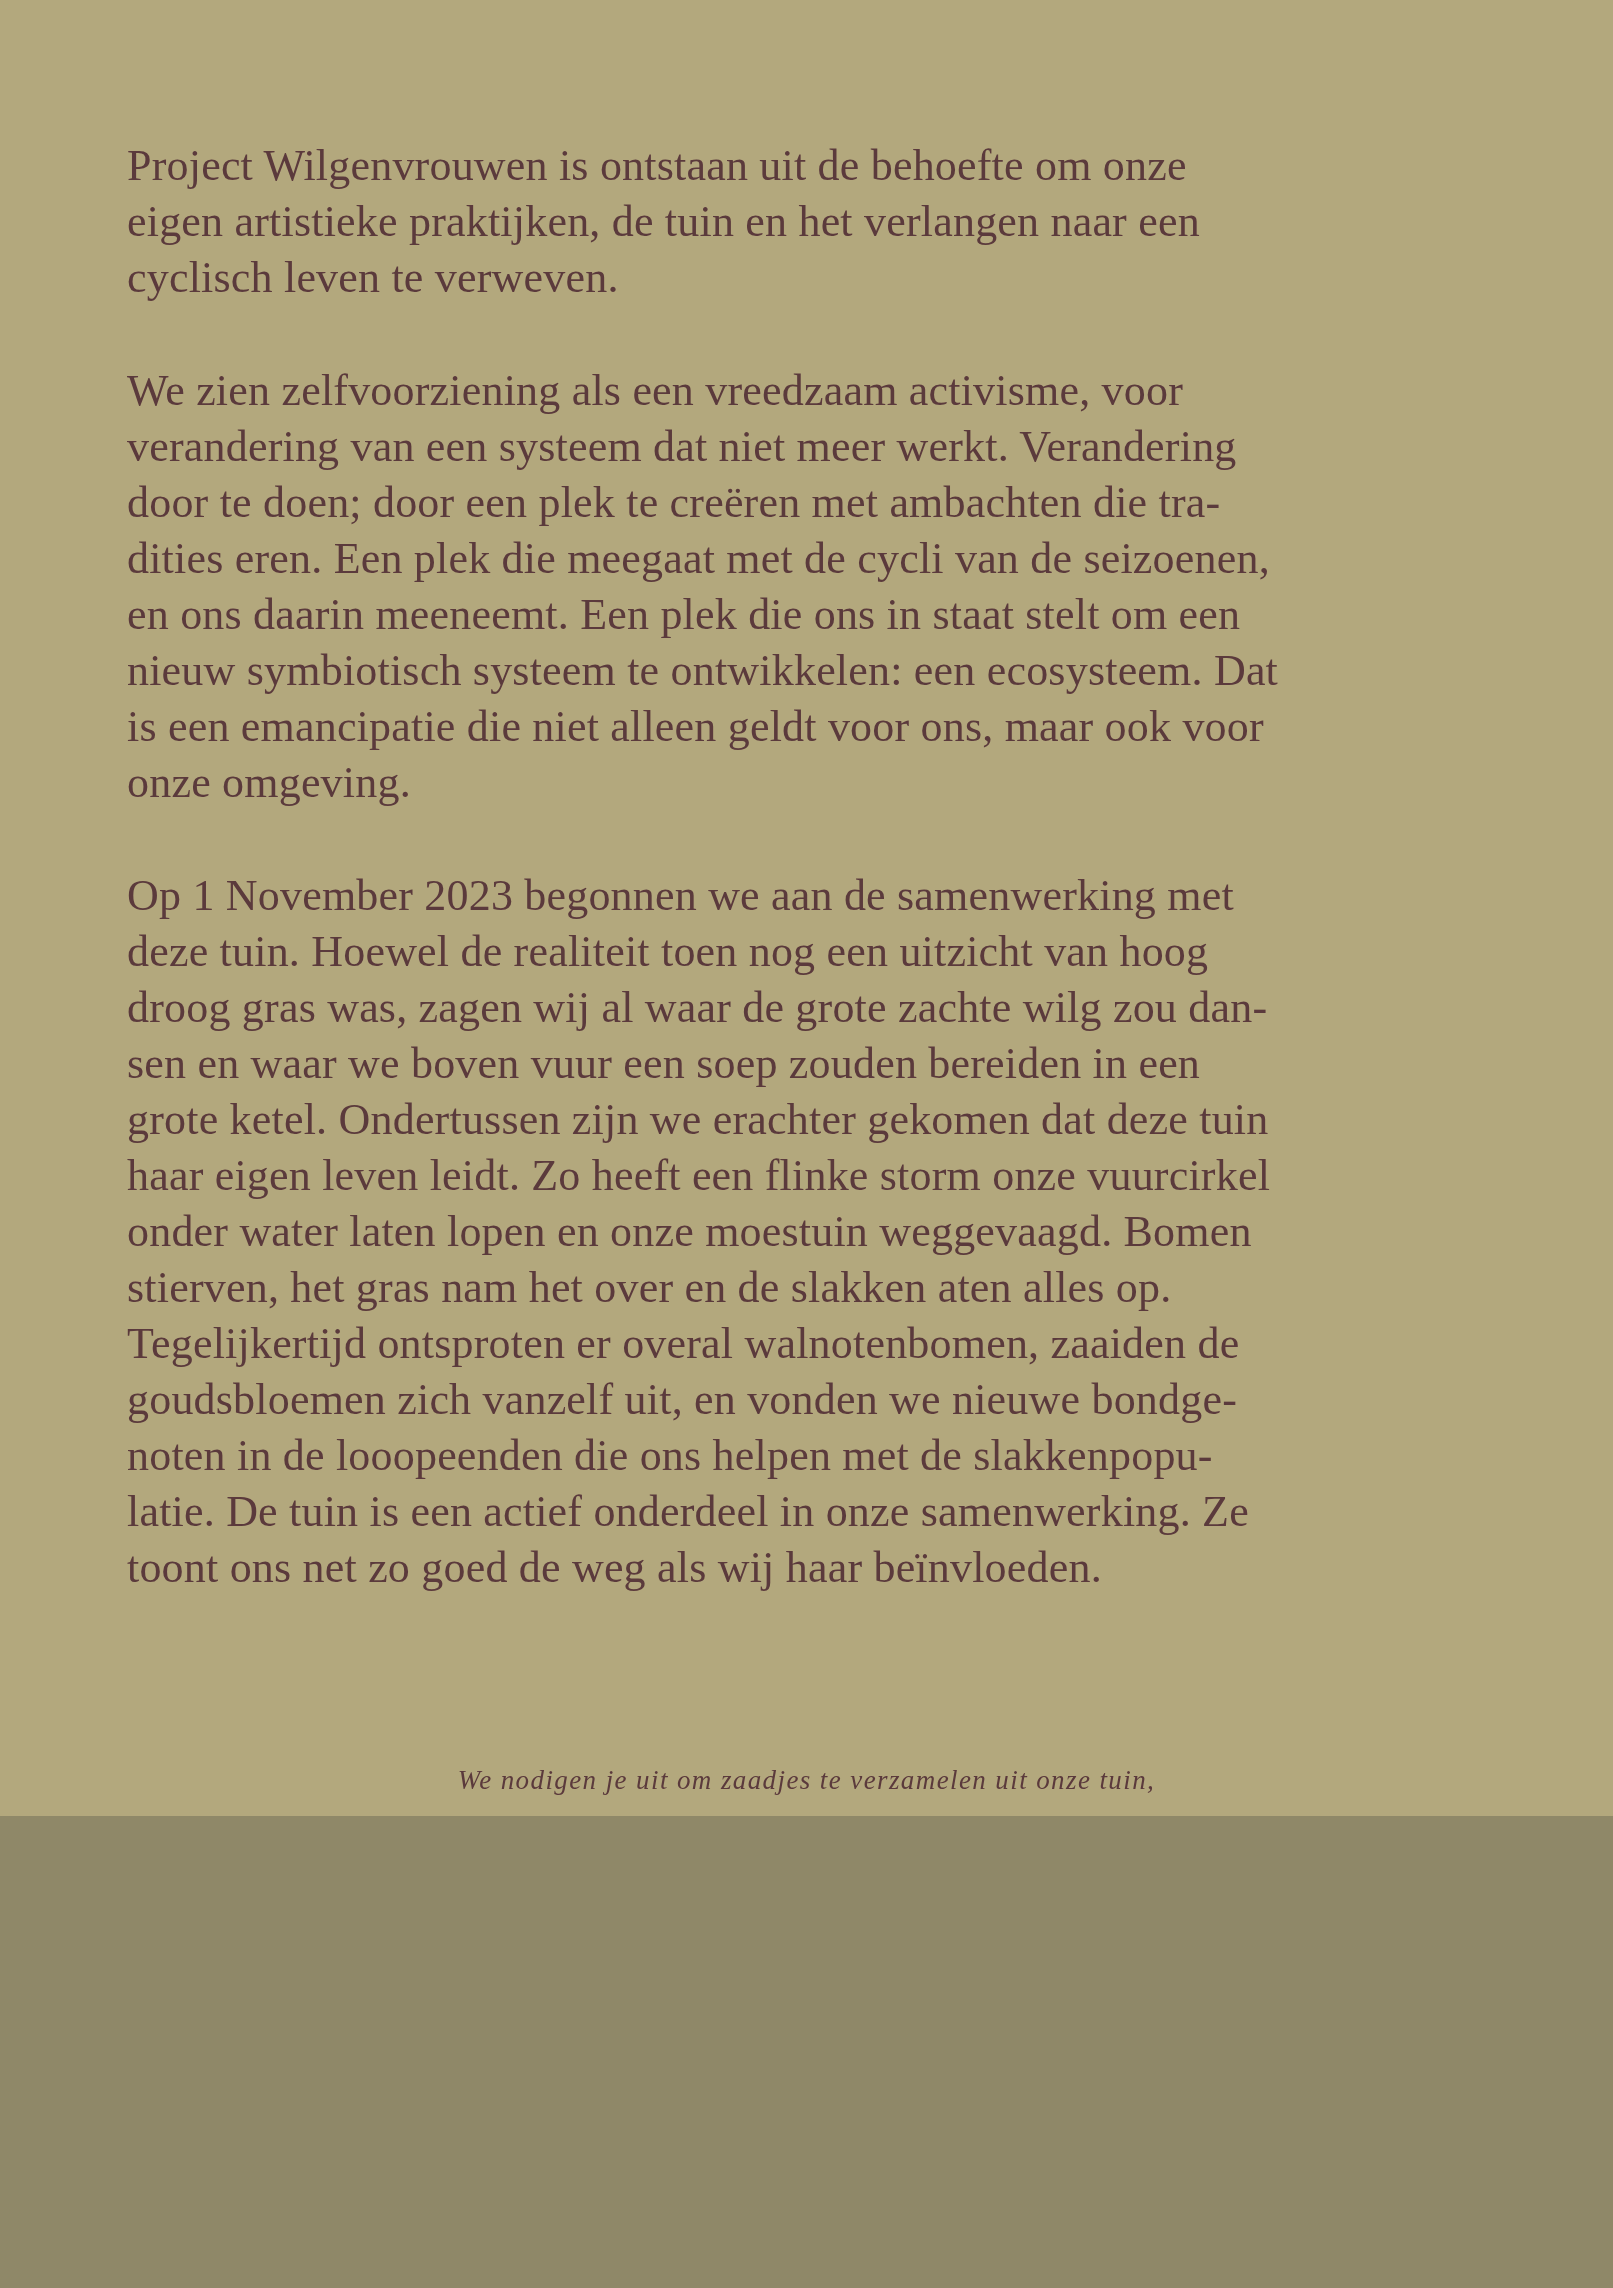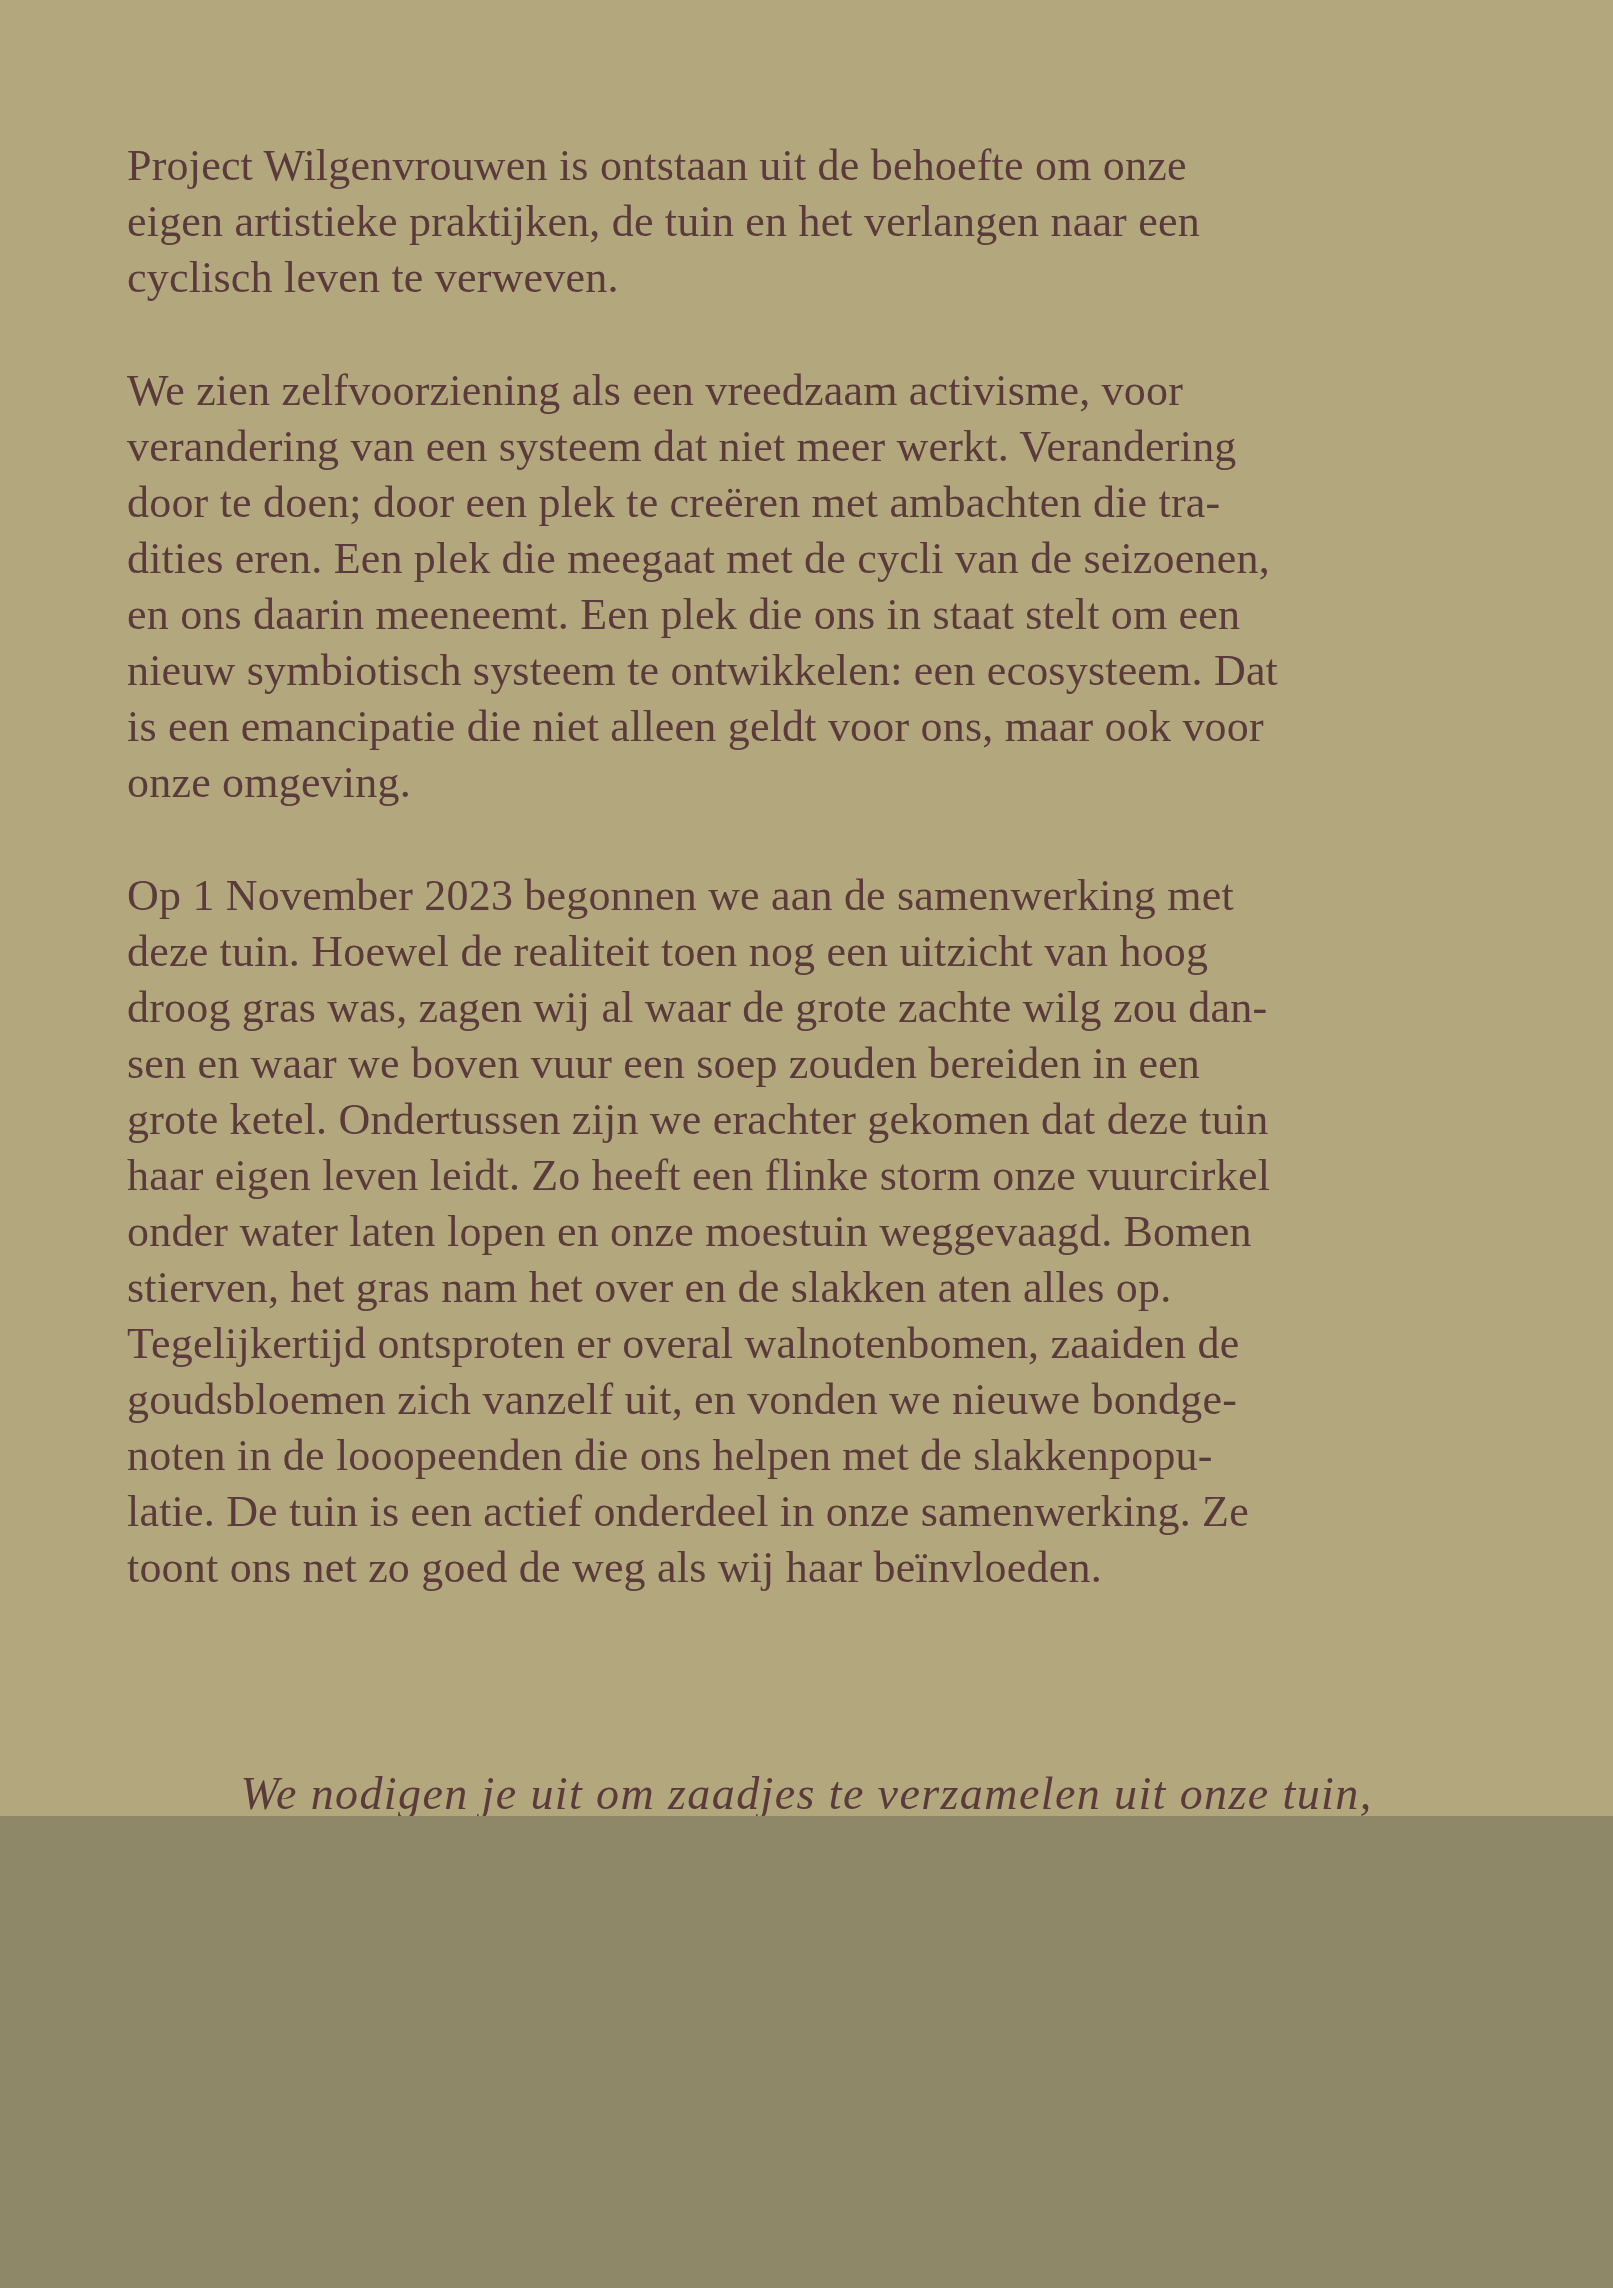--- a/index.html
+++ b/index.html
@@ -38,23 +38,23 @@
     margin-bottom: 12px;
   }
   .invitation {
     position: absolute;
     left: 0;
     right: 0;
     top: 1737px;
     text-align: center;
   }
   .invitation-line {
-    margin: 13px;
+    margin: 0;
     font-style: italic;
-    font-size: 46px;
+    font-size: 27px;
     line-height: 87px;
     letter-spacing: 1.4px;
     white-space: pre-line;
   }
   .footer {
     position: absolute;
     left: 146px;
     right: 153px;
     top: 2176px;
     display: flex;

